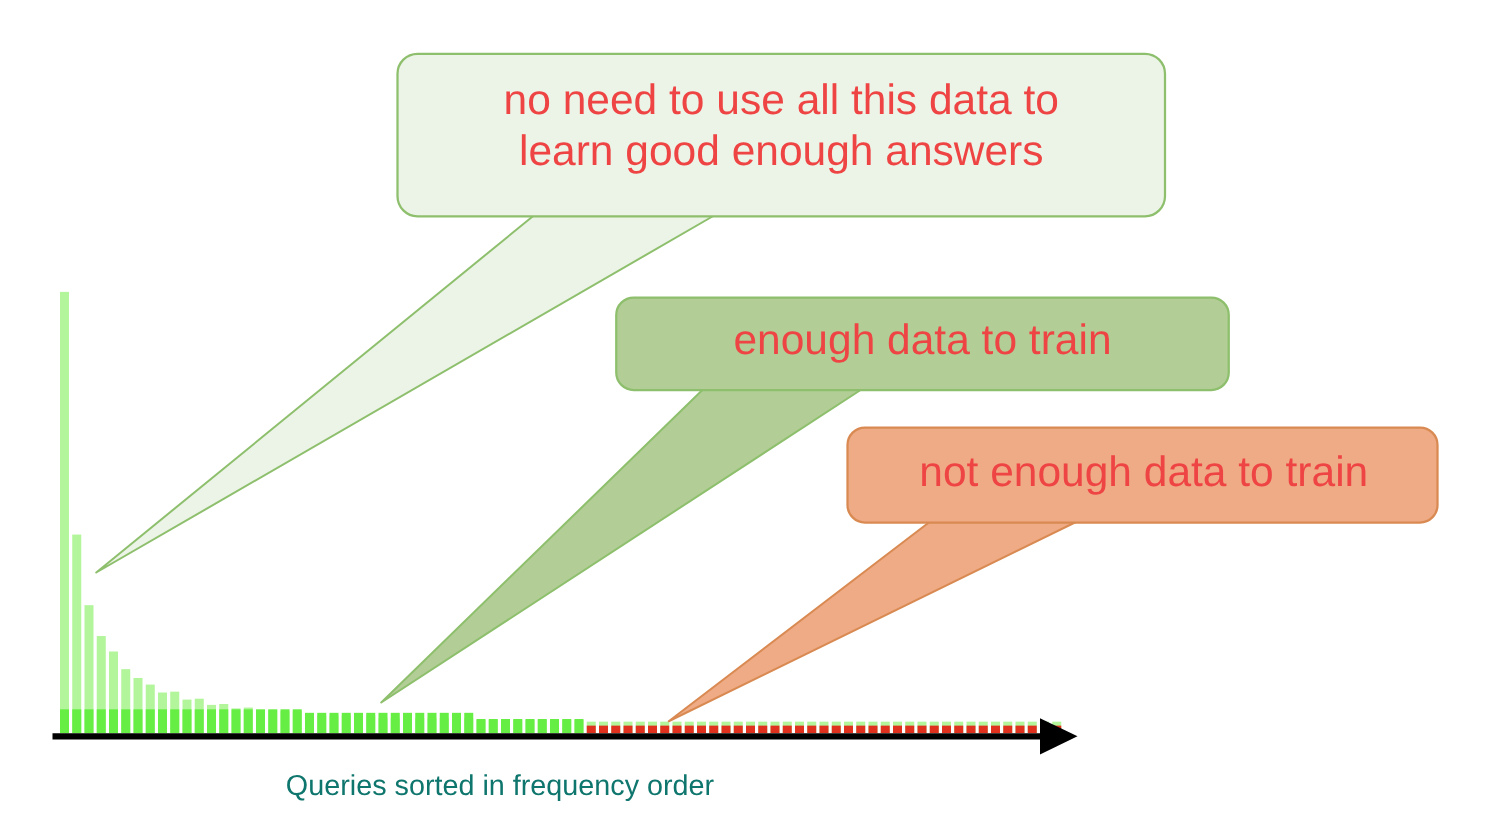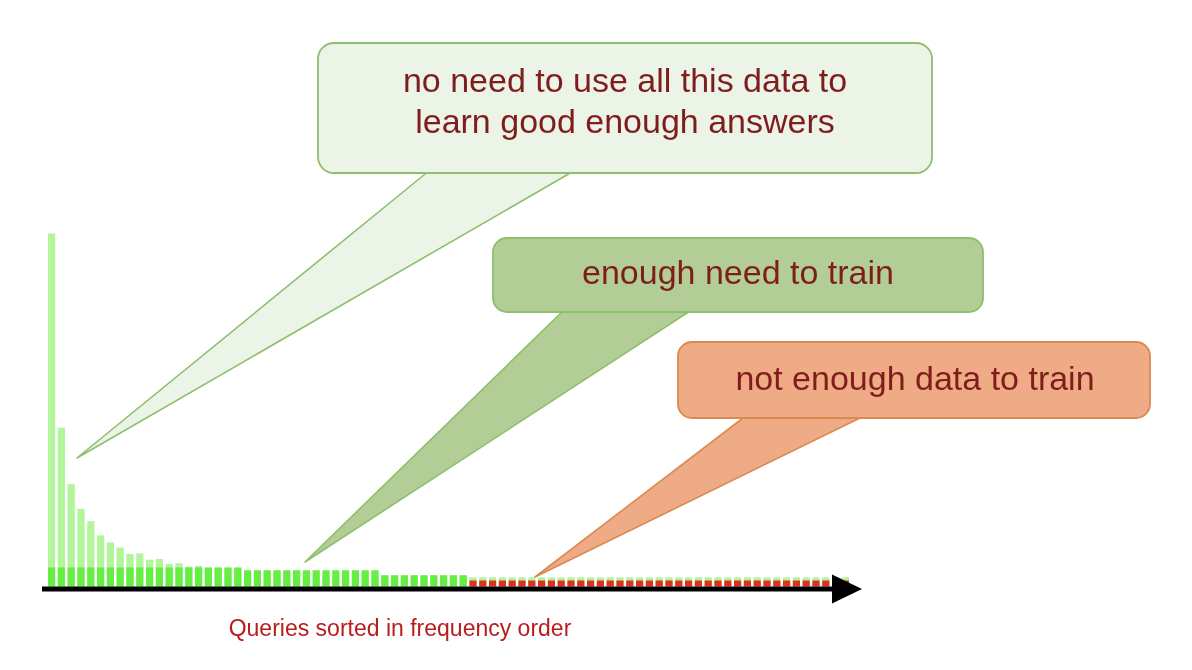--- a/index.html
+++ b/index.html
@@ -23,21 +23,21 @@
     position: absolute;
     left: 0;
     top: 0;
     width: 1192px;
     height: 670px;
     display: block;
   }
   
   .callout-text {
     position: absolute;
-    color: #7f1d1d;
+    color: #ef4444;
     font-family: "Liberation Sans", sans-serif;
     text-align: center;
     line-height: 1.22;
     white-space: pre-line;
     pointer-events: none;
   }
   #callout-1-text {
     left: 326px;
     top: 60px;
     width: 598px;
@@ -56,21 +56,21 @@
     font-size: 34px;
     text-align: center;
   }
   #axis-caption {
     position: absolute;
     left: 120px;
     top: 615px;
     width: 560px;
     text-align: center;
     font-size: 23px;
-    color: #b91c1c;
+    color: #0f766e;
     font-family: "Liberation Sans", sans-serif;
     pointer-events: none;
   }
 </style>
 </head>
 <body>
 
 <div id="stage">
 
   <svg id="figure-svg" viewBox="0 0 1192 670" xmlns="http://www.w3.org/2000/svg">
@@ -259,19 +259,19 @@
 
     <g>
       <polygon id="callout-3-tail" points="747,415 535,577 862,417" fill="#efab85" stroke="#d98a52" stroke-width="1.6" stroke-linejoin="round"></polygon>
       <rect id="callout-3-box" x="678" y="342" width="472" height="76" rx="14" ry="14" fill="#efab85" stroke="#d98a52" stroke-width="1.8"></rect>
     </g>
   </svg>
 
   <div class="callout-text" id="callout-1-text">no need to use all this data to
 learn good enough answers</div>
 
-  <div class="callout-text" id="callout-2-text">enough need to train</div>
+  <div class="callout-text" id="callout-2-text">enough data to train</div>
 
   <div class="callout-text" id="callout-3-text">not enough data to train</div>
 
   <div id="axis-caption">Queries sorted in frequency order</div>
 
 </div>
 
 </body></html>

